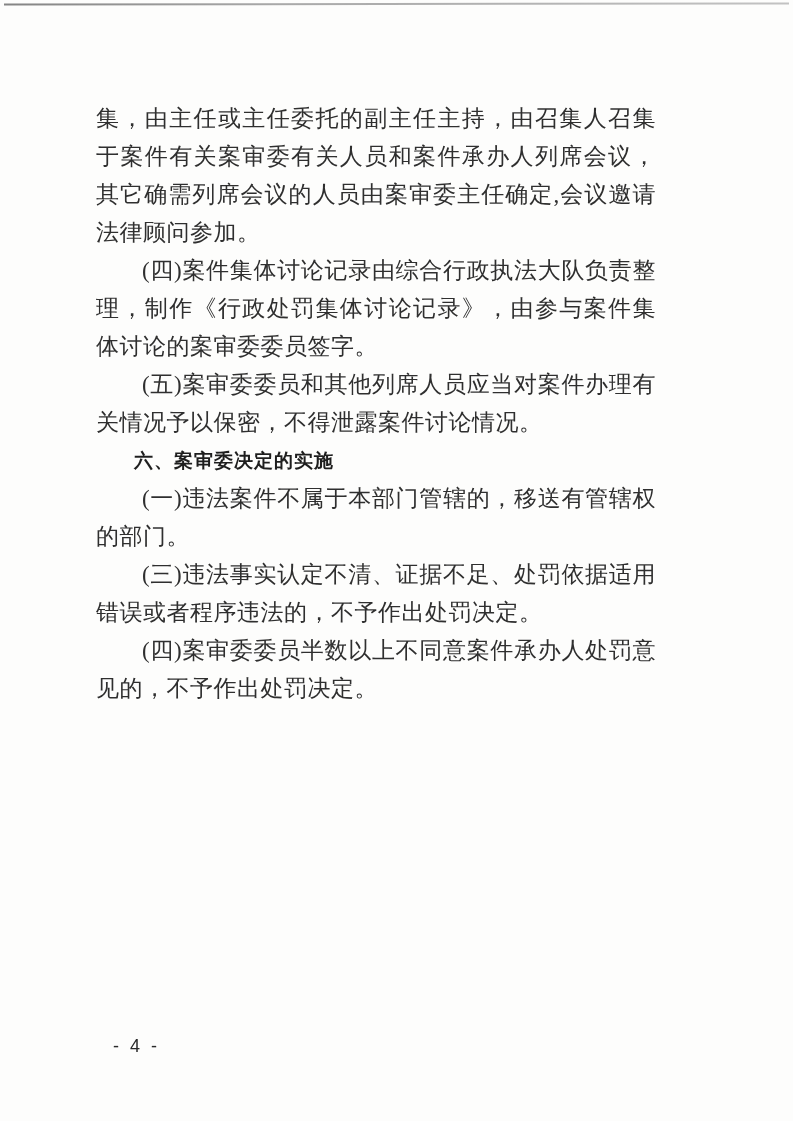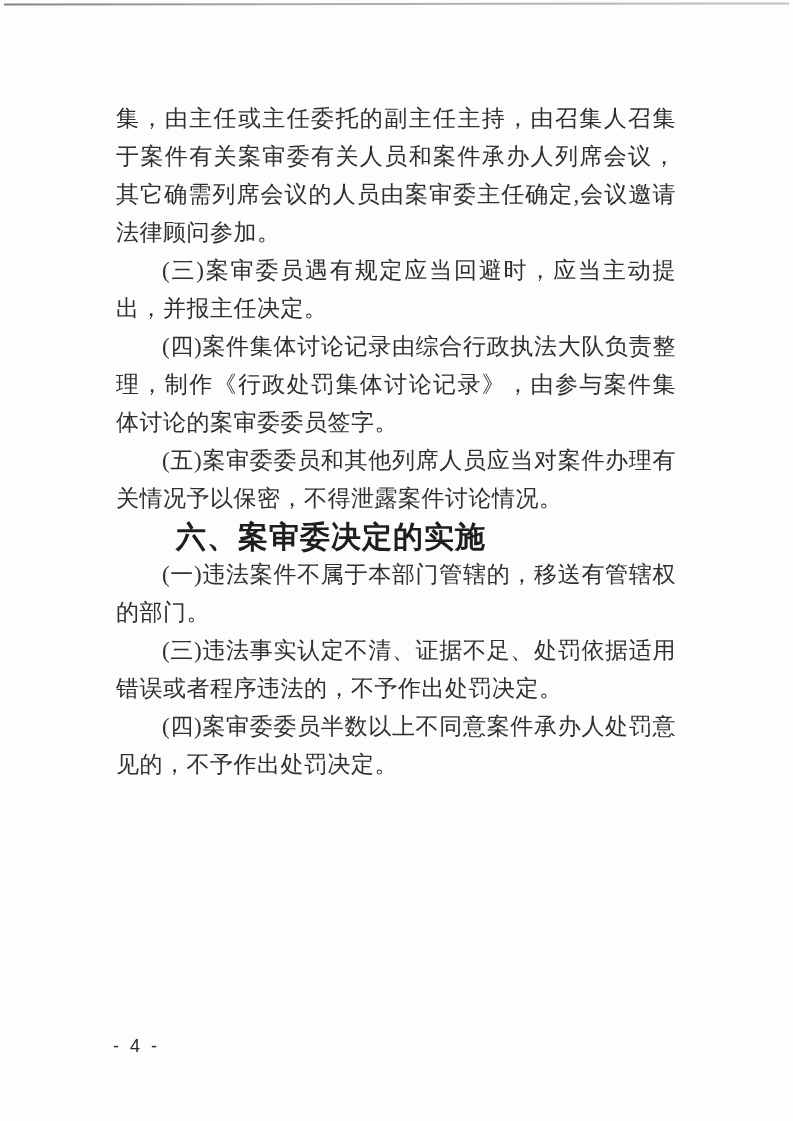--- a/index.html
+++ b/index.html
@@ -20,62 +20,61 @@
     top: 3px;
     left: 4px;
     width: 785px;
     height: 2px;
     background: linear-gradient(to right, #6f6f6f, #9a9a9a 35%, #a8a8a8 70%, #b8b8b8);
     transform: rotate(-0.08deg);
     opacity: 0.85;
   }
   .text-block {
     position: absolute;
-    left: 116px;
+    left: 96px;
     top: 100px;
     width: 560px;
   }
   .para {
     margin: 0;
     font-size: 23px;
     line-height: 38px;
     color: #2f2f2f;
     text-align: justify;
     text-justify: inter-ideograph;
     letter-spacing: 0.5px;
     font-weight: normal;
   }
   .para.indent {
     text-indent: 2em;
   }
   .para.heading {
     font-family: "Liberation Sans", "DejaVu Sans", sans-serif;
     font-weight: bold;
     color: #1e1e1e;
-    font-size: 30px;
+    font-size: 19px;
     letter-spacing: 1px;
   }
   .page-number {
     position: absolute;
     left: 113px;
     top: 1036px;
     font-size: 18px;
     letter-spacing: 3px;
     color: #2a2a2a;
     font-family: "Liberation Sans", "DejaVu Sans", sans-serif;
   }
 </style>
 </head>
 <body>
 
 <div class="scan-line"></div>
 
 <main class="text-block" id="doc-body">
     <p class="para">集，由主任或主任委托的副主任主持，由召集人召集于案件有关案审委有关人员和案件承办人列席会议，其它确需列席会议的人员由案审委主任确定,会议邀请法律顾问参加。</p>
-    <p class="para indent">(三)案审委员遇有规定应当回避时，应当主动提出，并报主任决定。</p>
     <p class="para indent">(四)案件集体讨论记录由综合行政执法大队负责整理，制作《行政处罚集体讨论记录》，由参与案件集体讨论的案审委委员签字。</p>
     <p class="para indent">(五)案审委委员和其他列席人员应当对案件办理有关情况予以保密，不得泄露案件讨论情况。</p>
     <p class="para indent heading">六、案审委决定的实施</p>
     <p class="para indent">(一)违法案件不属于本部门管辖的，移送有管辖权的部门。</p>
     <p class="para indent">(三)违法事实认定不清、证据不足、处罚依据适用错误或者程序违法的，不予作出处罚决定。</p>
     <p class="para indent">(四)案审委委员半数以上不同意案件承办人处罚意见的，不予作出处罚决定。</p>
   </main>
 
 <div class="page-number">- 4 -</div>
 

